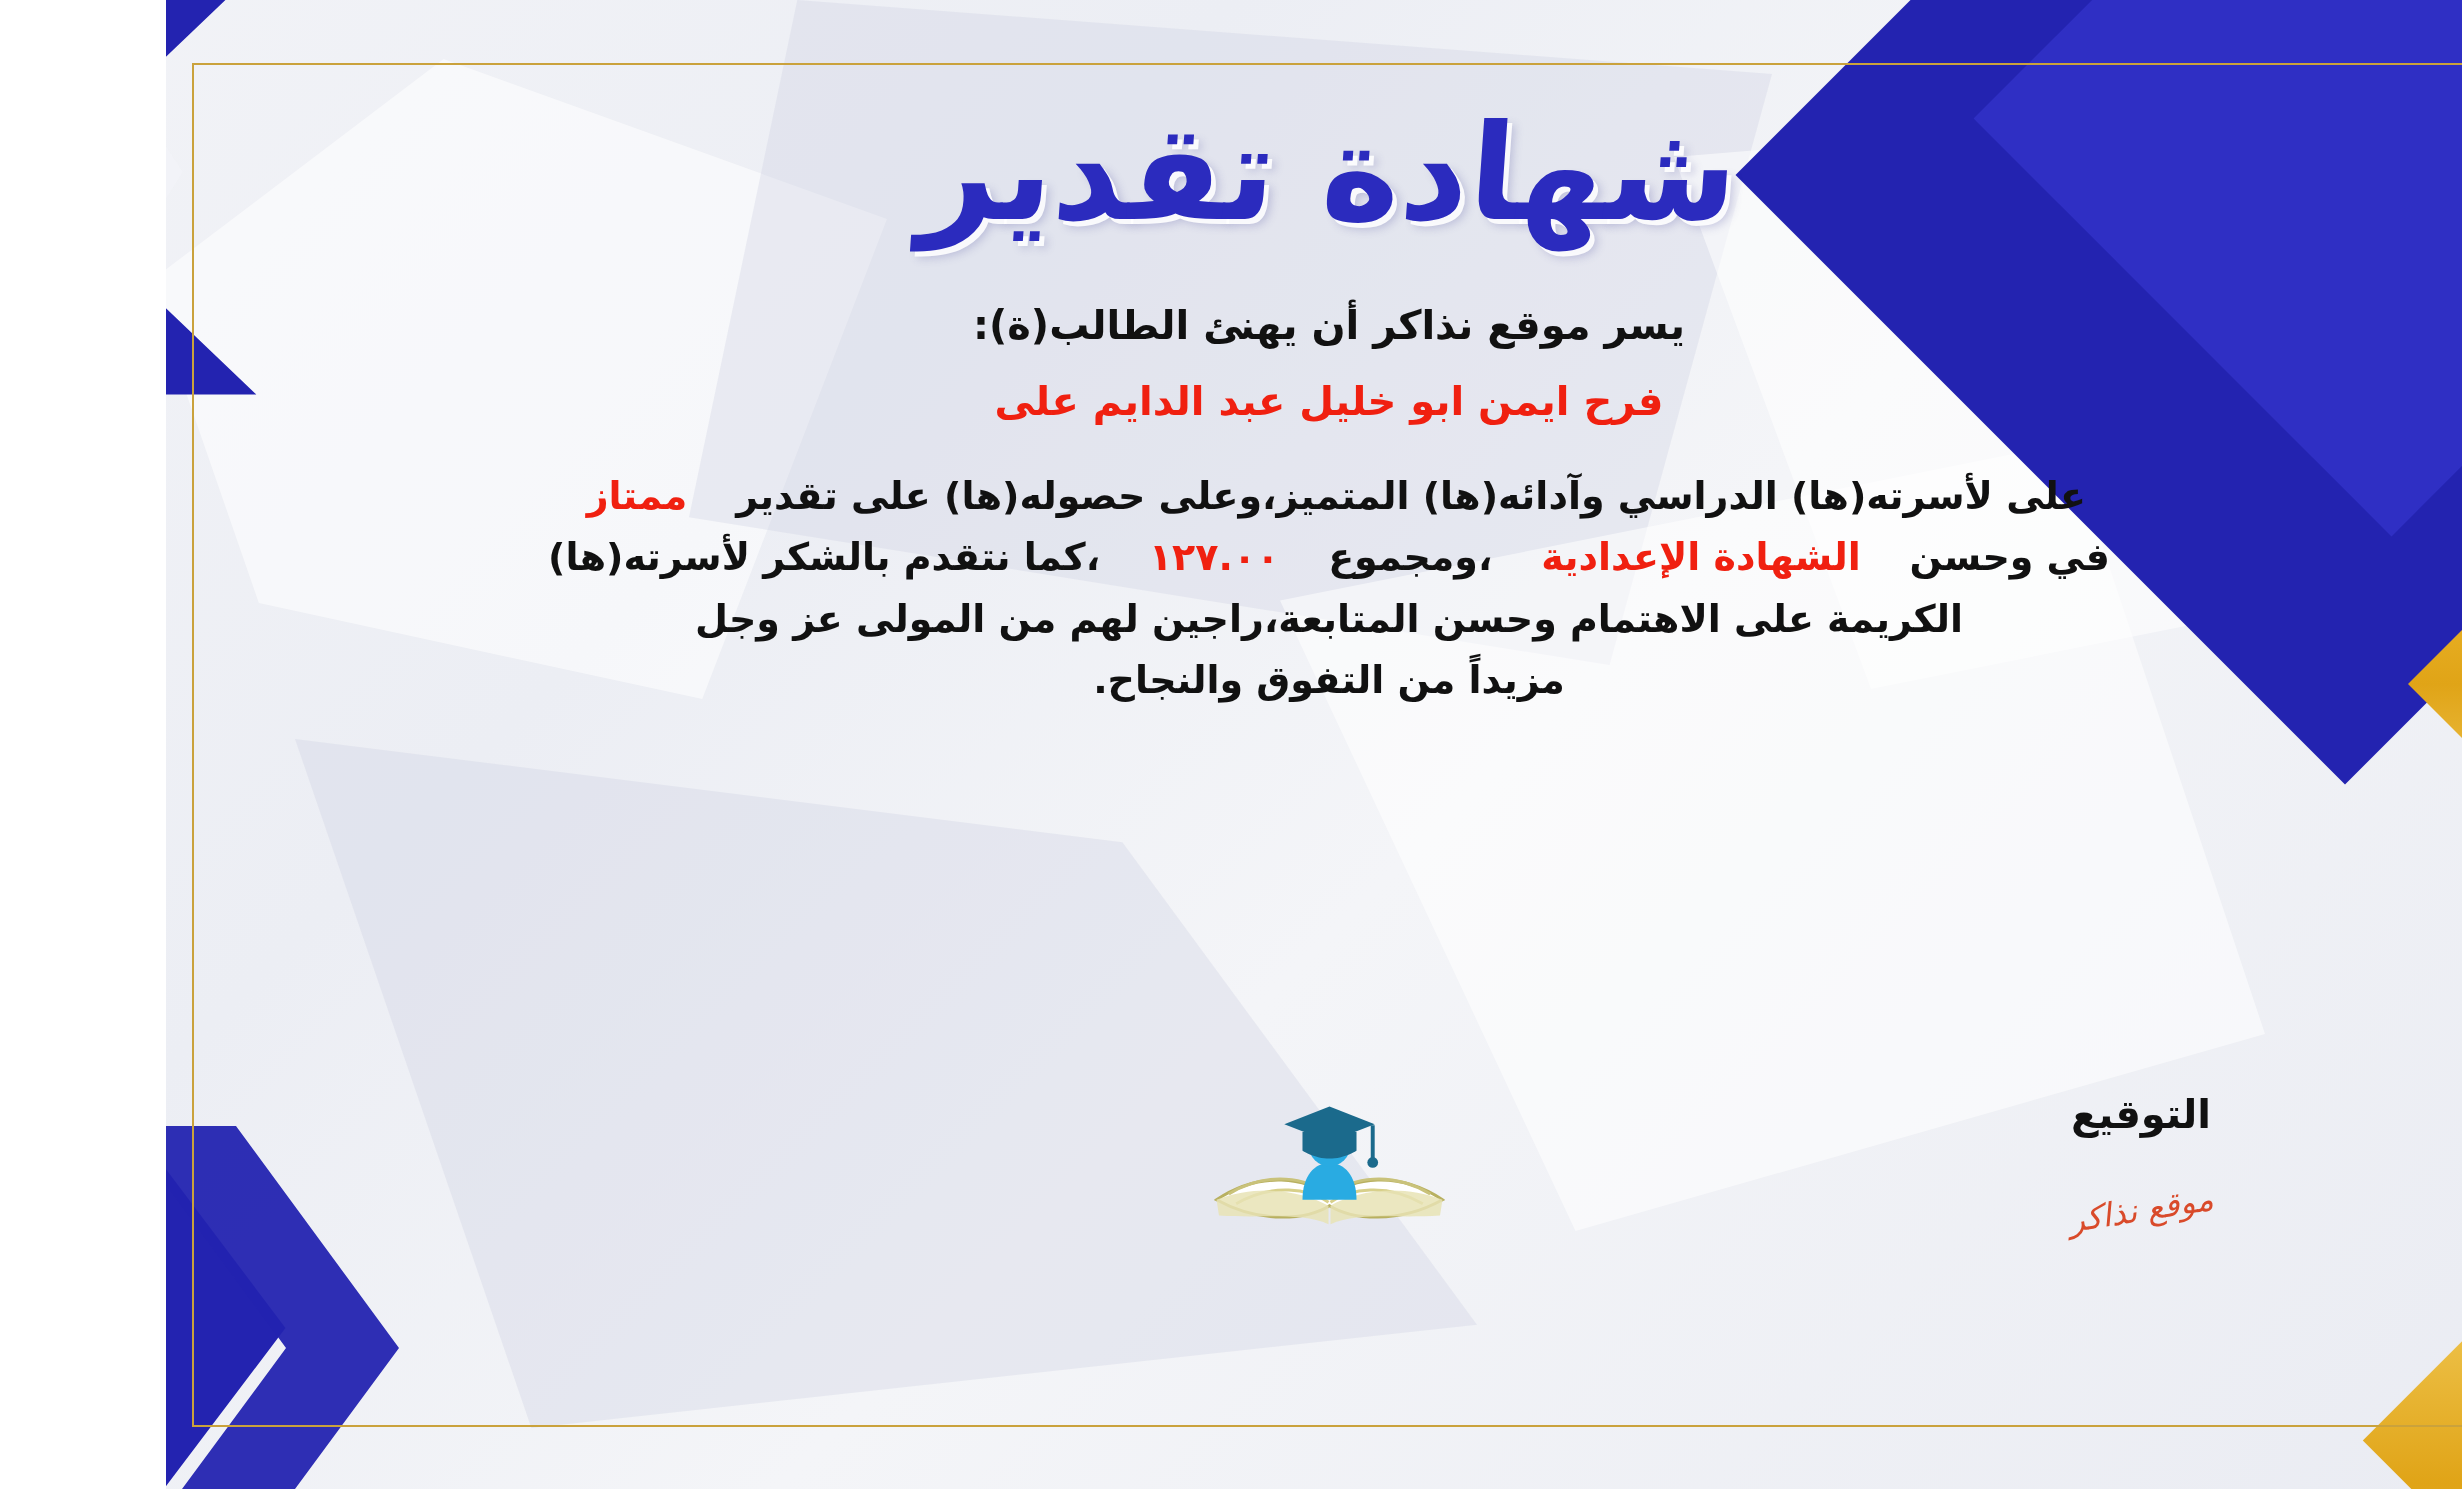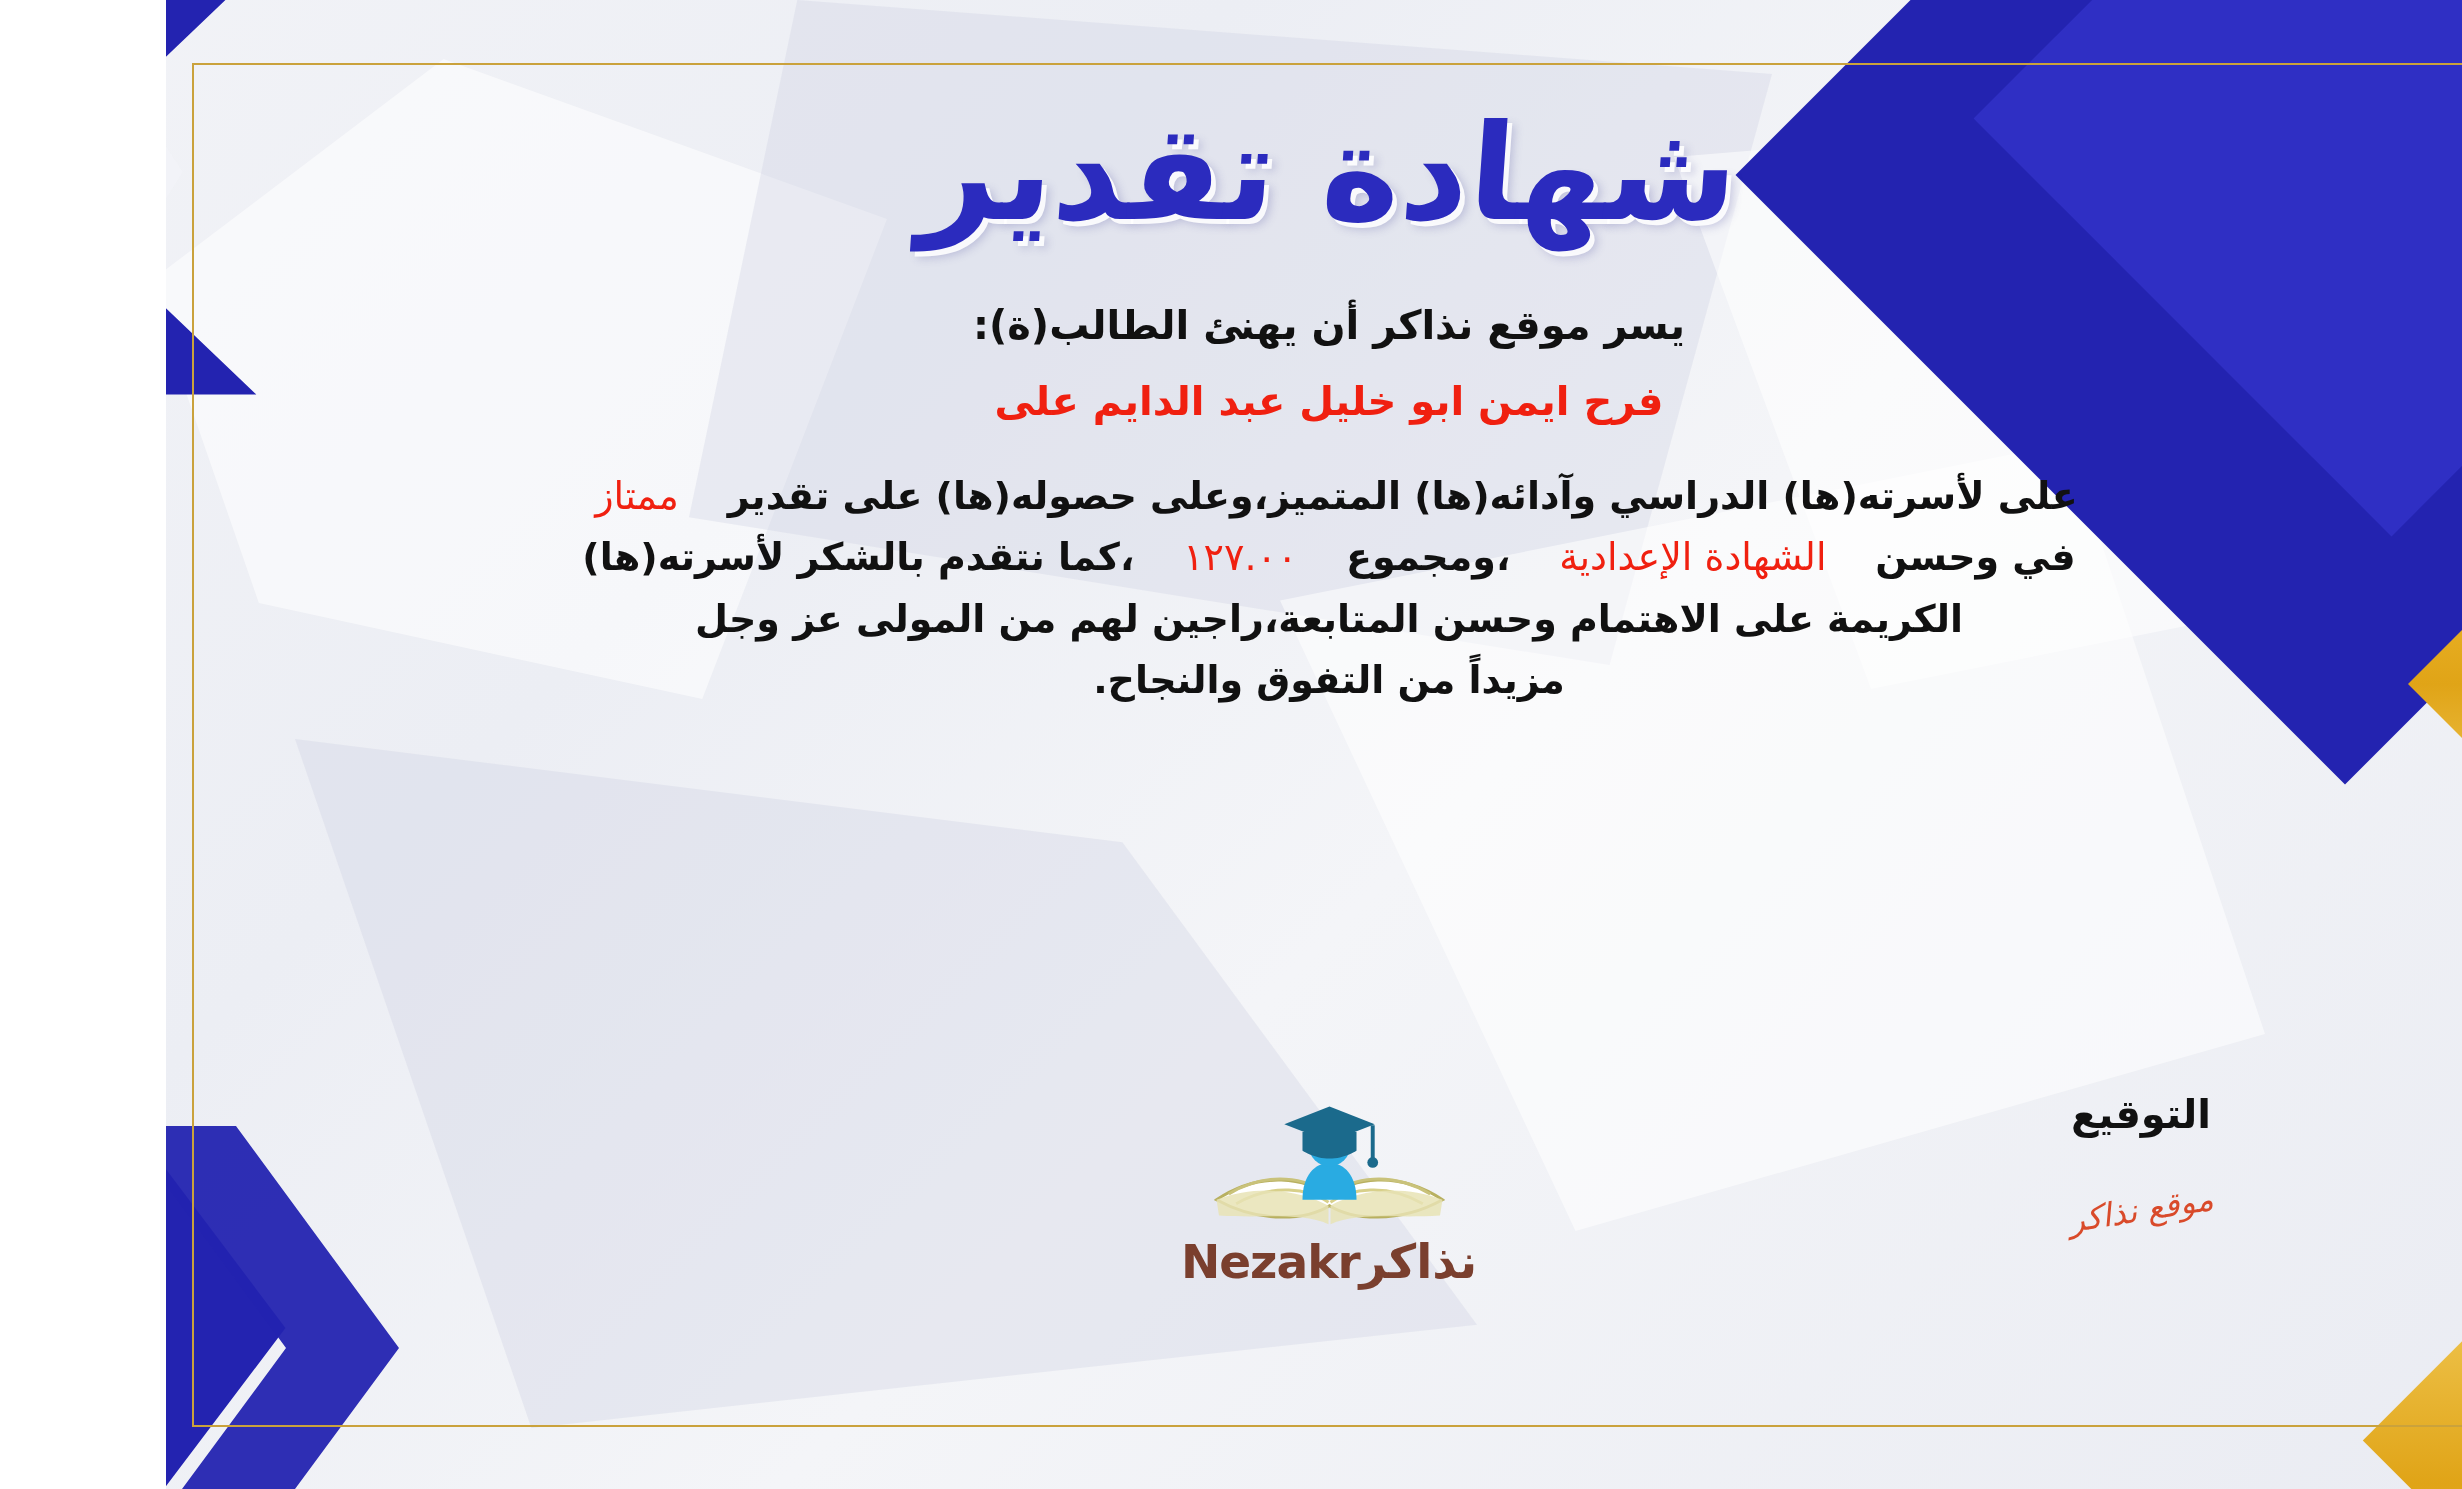--- a/index.html
+++ b/index.html
@@ -170,21 +170,21 @@
     color: #111111;
     font-weight: 600;
     text-align: center;
   }
   .body-line {
     width: 100%;
     display: block;
   }
   .hl {
     color: #f02010;
-    font-weight: normal;
+    font-weight: bold;
     padding: 0 14.8px;
     text-align: center;
   }
   .gap { display: inline-block; width: 34px; }
 
   .footer {
     position: absolute;
     left: 0; right: 0; bottom: 19.7px;
     height: 305px;
   }
@@ -293,19 +293,18 @@
 
           <path d="M205 250 C205 200 230 175 260 175 C290 175 315 200 315 250 Z" fill="#29abe2"></path>
 
           <circle cx="260" cy="140" r="42" fill="#29abe2"></circle>
 
           <path d="M168 96 L260 60 L352 96 L260 132 Z" fill="#1b6a8c"></path>
           <path d="M205 112 L205 150 C205 150 230 166 260 166 C290 166 315 150 315 150 L315 112" fill="#1b6a8c"></path>
           <line x1="348" y1="98" x2="348" y2="168" stroke="#1b6a8c" stroke-width="8"></line>
           <circle cx="348" cy="174" r="11" fill="#1b6a8c"></circle>
         </svg>
-        <div class="logo-word">نذاكرNezakr</div>
       </div>
 
     </div>
   </div>
 </div>
 
 
 </body></html>

